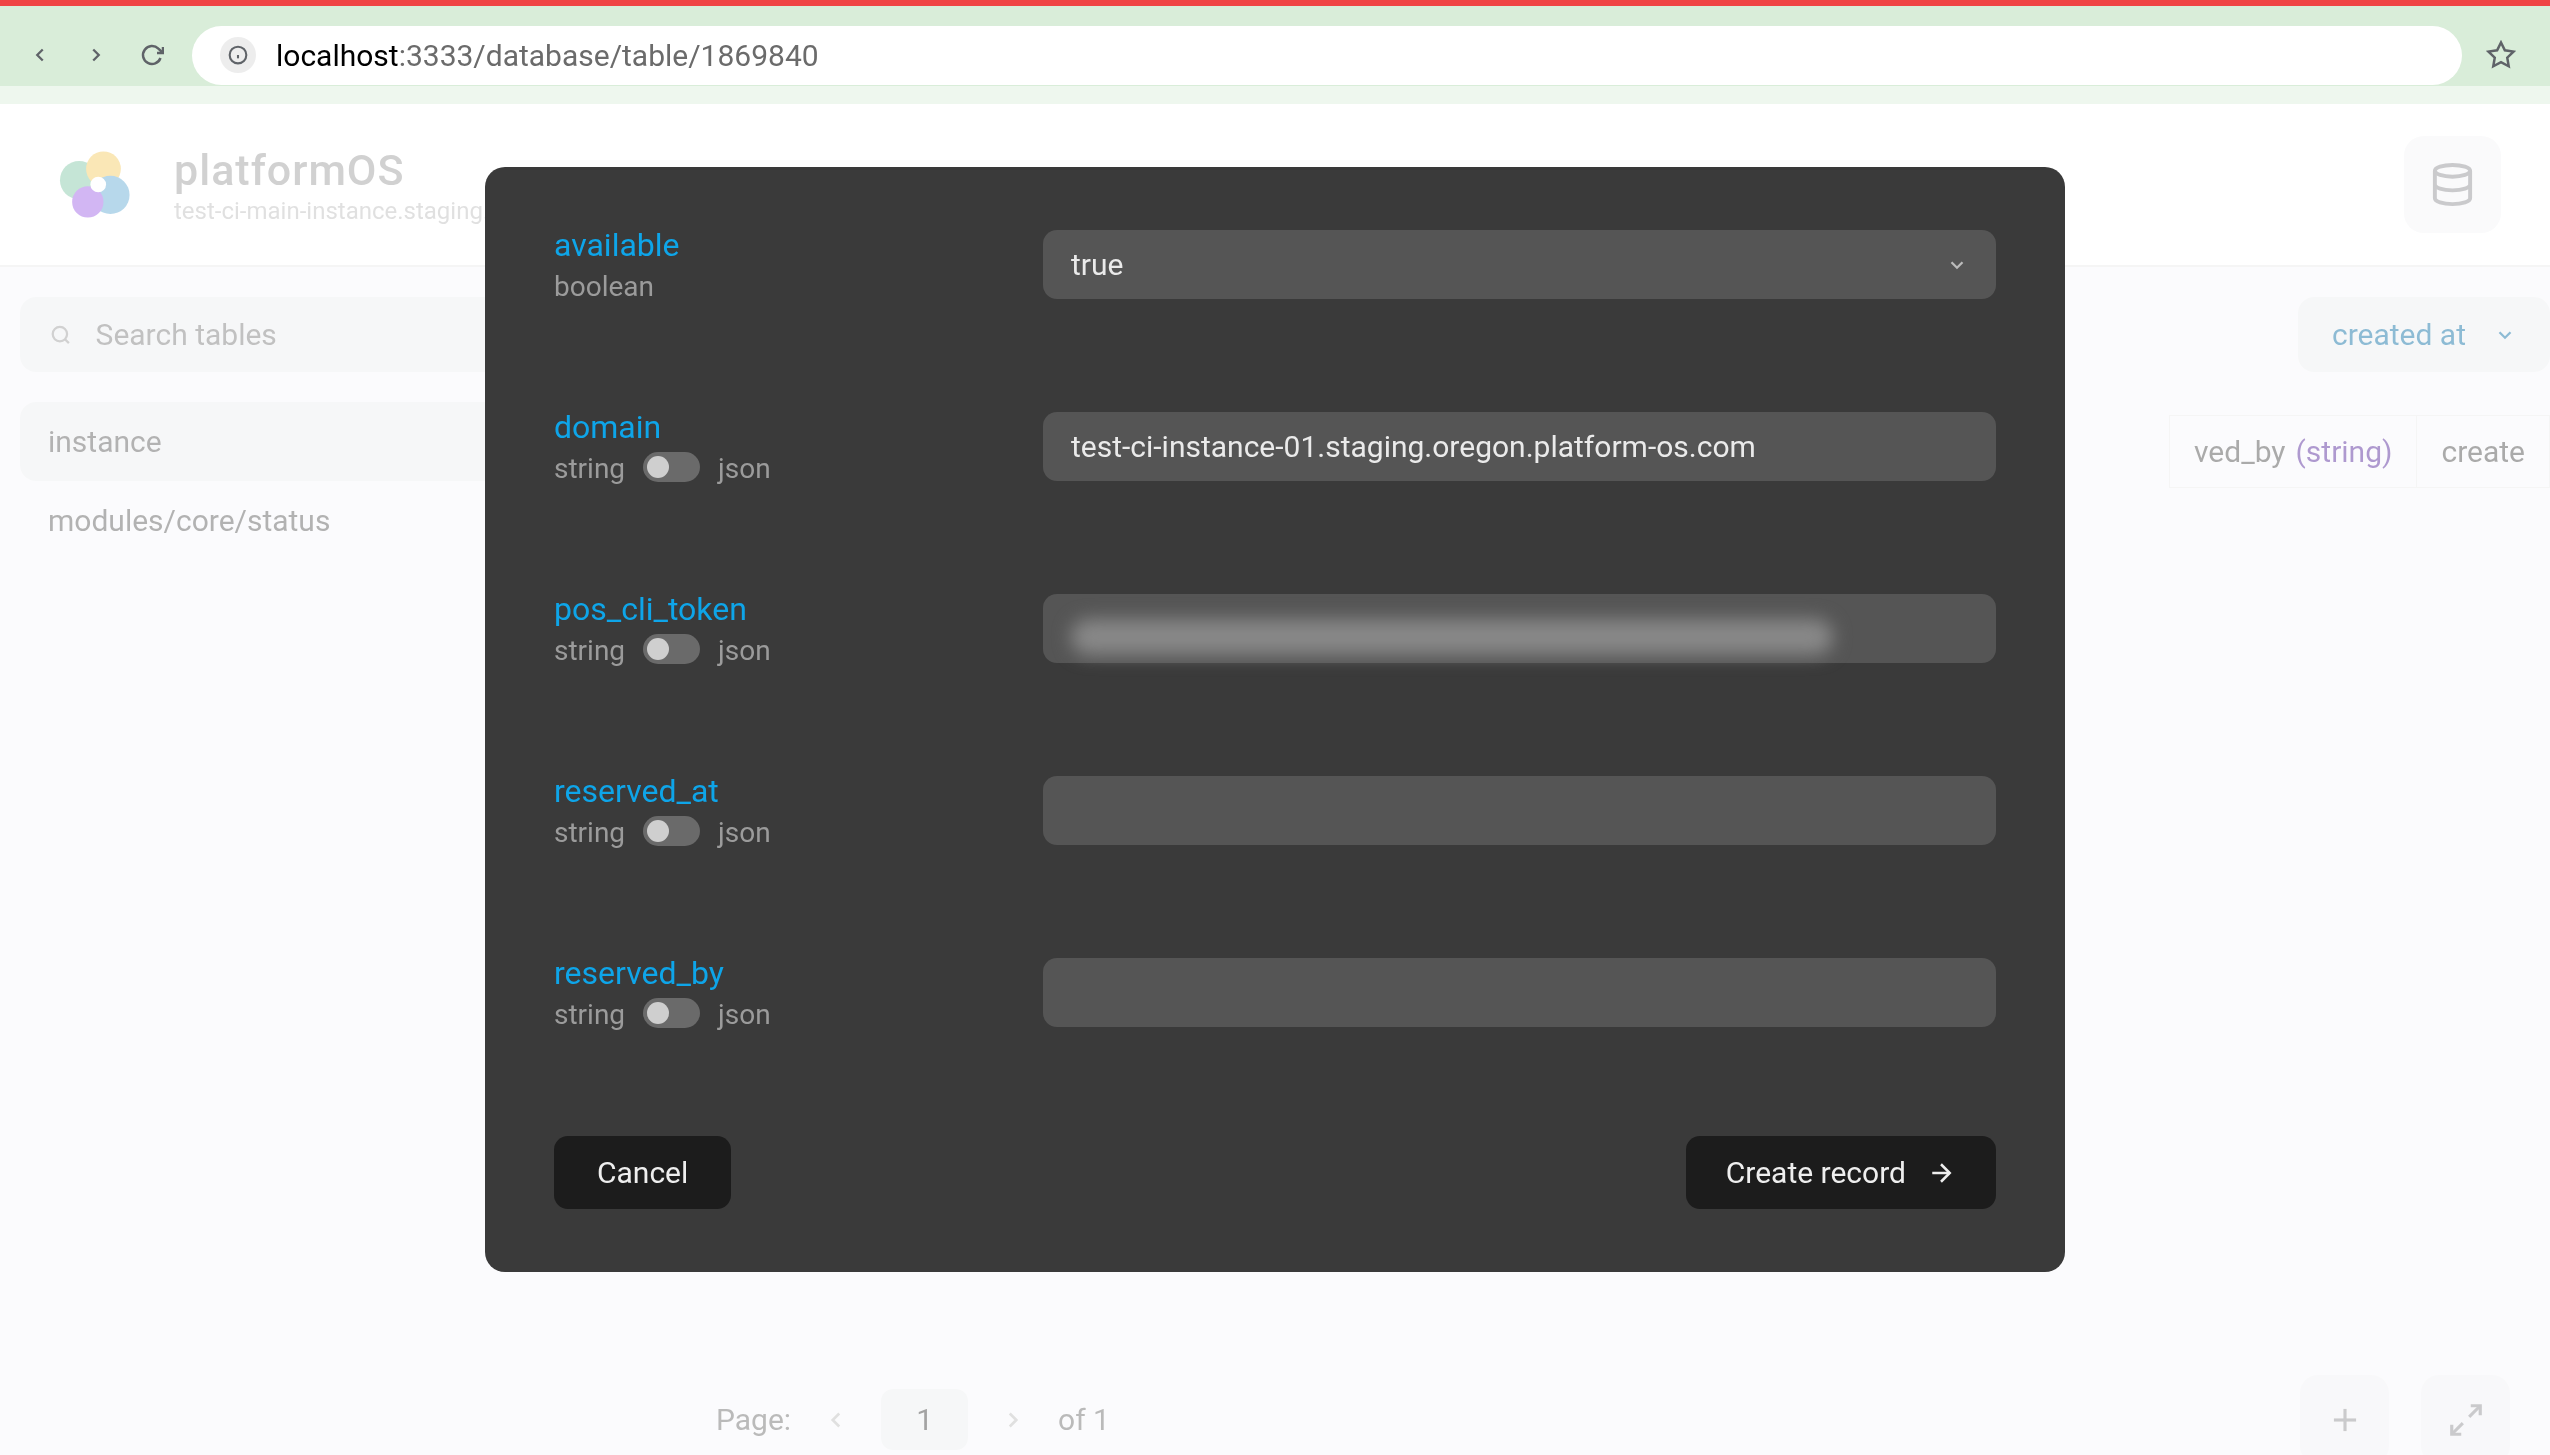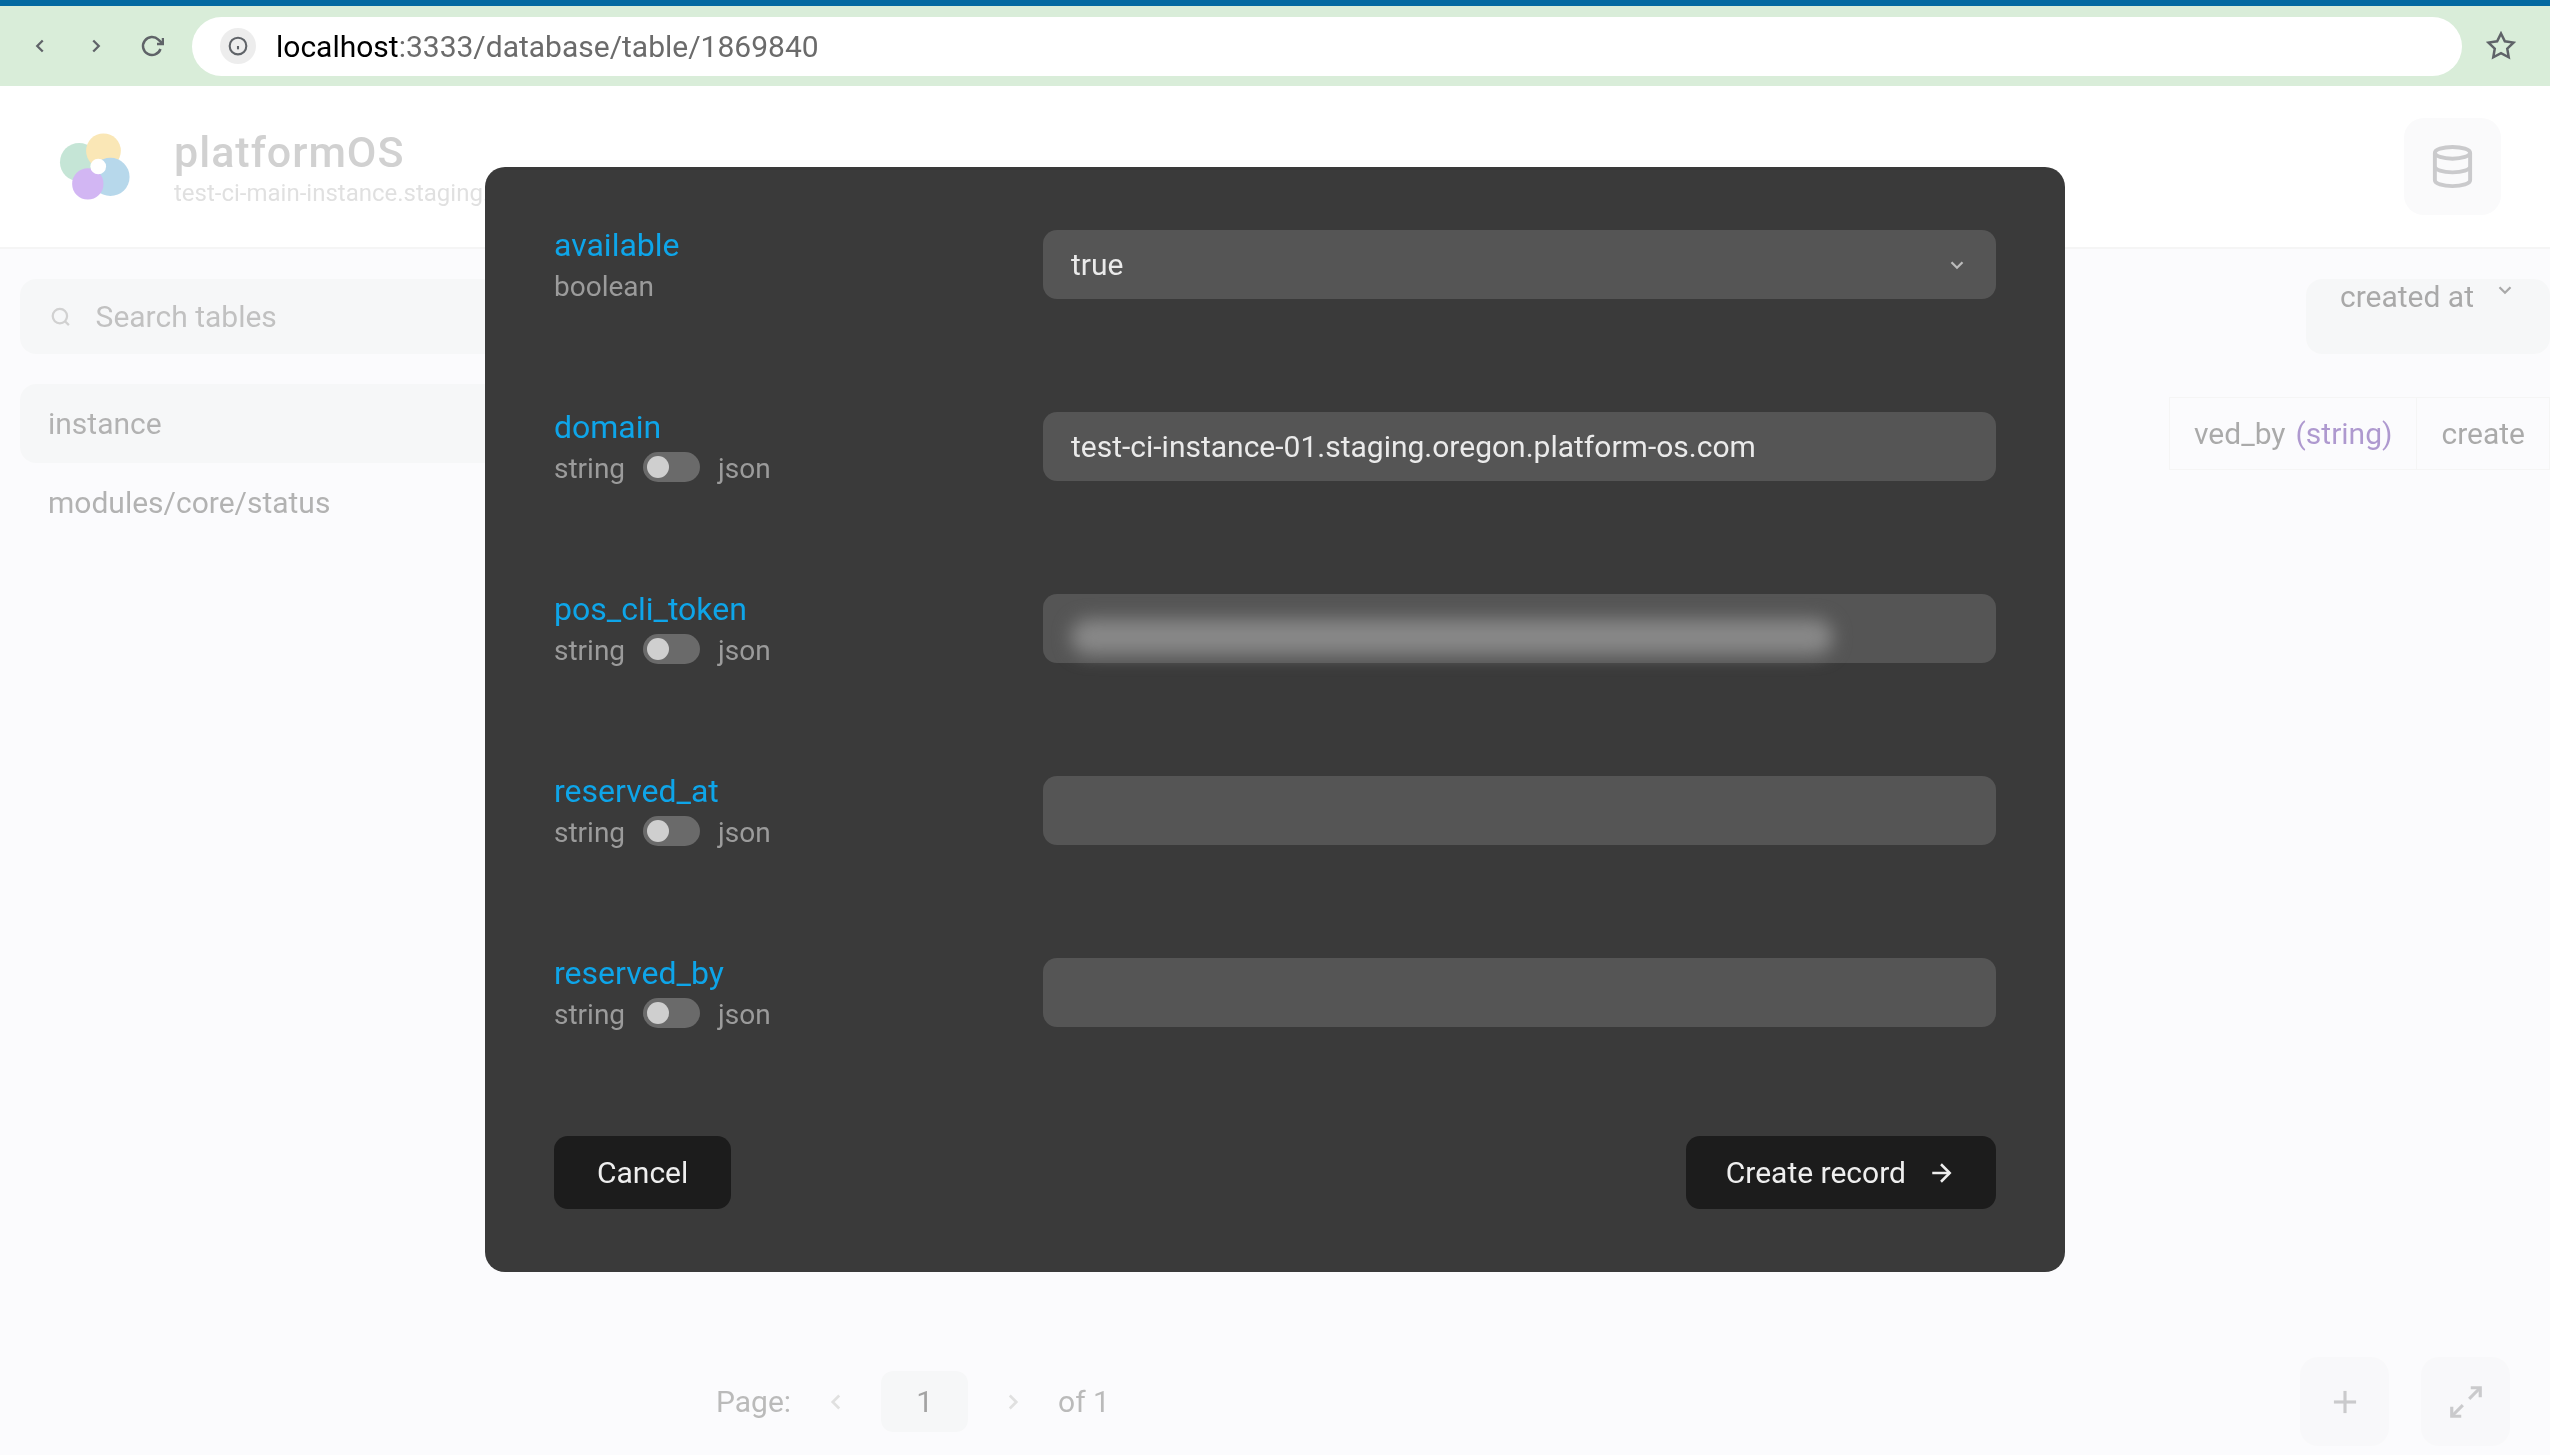--- a/index.html
+++ b/index.html
@@ -1,22 +1,22 @@
 <!DOCTYPE html>
 <html><head>
 <meta charset="utf-8">
 <style>
 * { box-sizing: border-box; margin: 0; padding: 0; font-family: -apple-system, BlinkMacSystemFont, "Segoe UI", Roboto, sans-serif; }
 html, body { width: 2550px; height: 1456px; overflow: hidden; }
 
 
 .browser-bar {
-  height: 86px;
+  height: 104px;
   background: #d9edd9;
-  border-top: 6px solid #0369a1;
+  border-top: 6px solid #ef4444;
   display: flex;
   align-items: center;
   padding: 0 24px;
   gap: 24px;
 }
 .nav-btn { width: 32px; height: 32px; display:flex; align-items:center; justify-content:center; color:#5f6368; font-size:28px; cursor:pointer; }
 .url-pill {
   flex:1;
   background:#fff;
   border-radius:40px;
@@ -63,22 +63,22 @@
 .shortcut{display:flex;gap:16px;color:#aaa;font-size:26px;letter-spacing:1px;}
 .shortcut span{padding:4px 8px;}
 .side-list{margin-top:30px;}
 .side-item{padding:22px 28px;border-radius:16px;font-size:30px;color:#555;}
 .side-item.active{background:#eceef0;}
 
 
 .main{flex:1;position:relative;}
 .toolbar-right{position:absolute;top:30px;right:0;display:flex;gap:20px;align-items:center;}
 .sort-pill{
-  background:#eceef0;border-radius:16px;height:75px;display:flex;
-  padding:0 34px;gap:20px;font-size:30px;color:#404040;
+  background:#eceef0;border-radius:16px;height:75px;display:flex;align-items:center;
+  padding:0 34px;gap:28px;font-size:30px;color:#0369a1;
 }
 .col-header-row{position:absolute;top:148px;right:0;display:flex;font-size:30px;color:#444;}
 .col-header{padding:18px 24px;border:1px solid #e8e8e8;border-left:none;display:flex;gap:10px;}
 .col-header:first-child{border-left:1px solid #e8e8e8;}
 .col-type{color:#4c1d95;}
 
 .footer{
   position:absolute;bottom:0;left:0;right:0;height:109px;
   display:flex;align-items:center;padding:0 40px 0 34px;font-size:30px;color:#666;gap:32px;
 }

